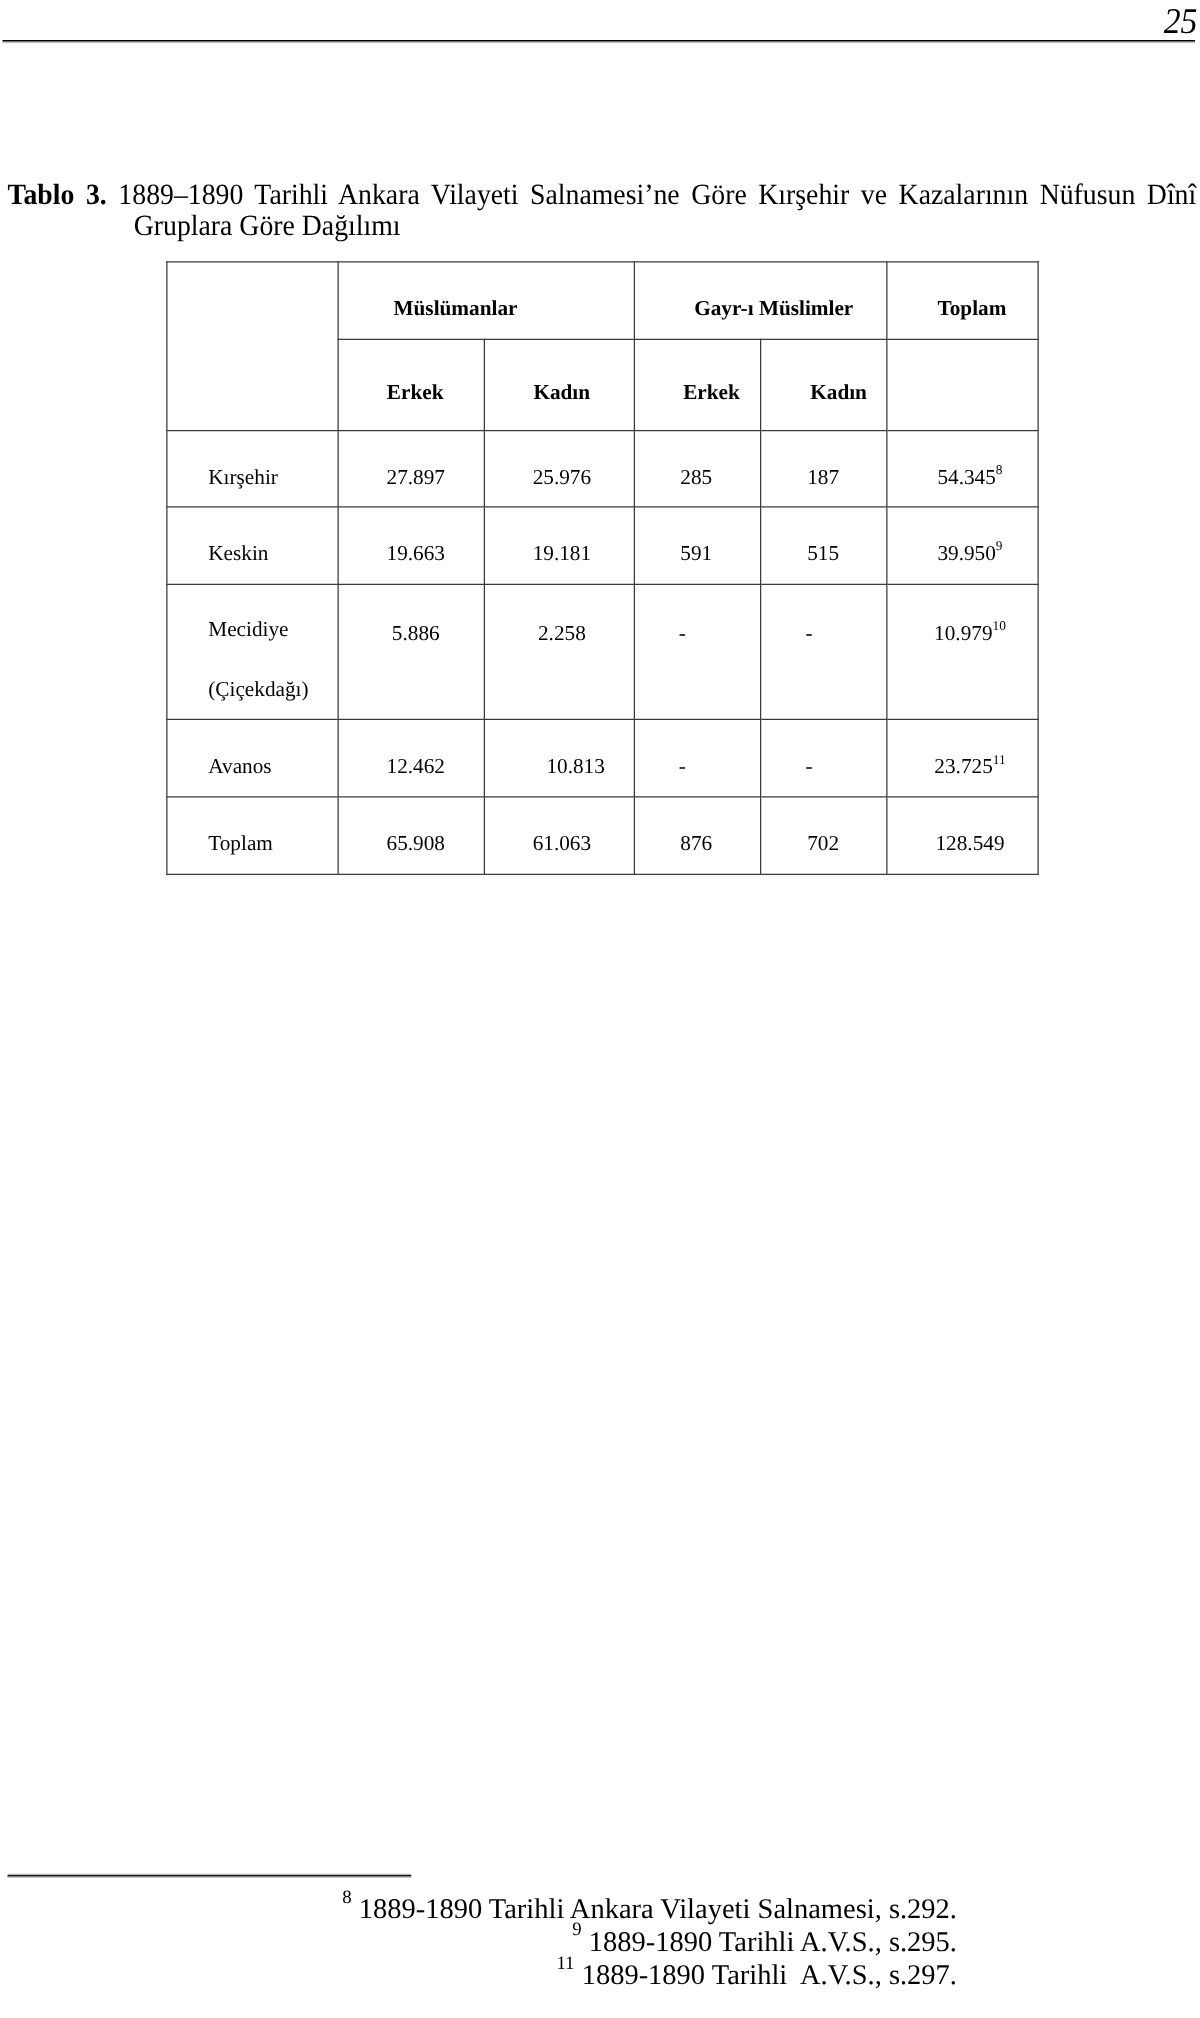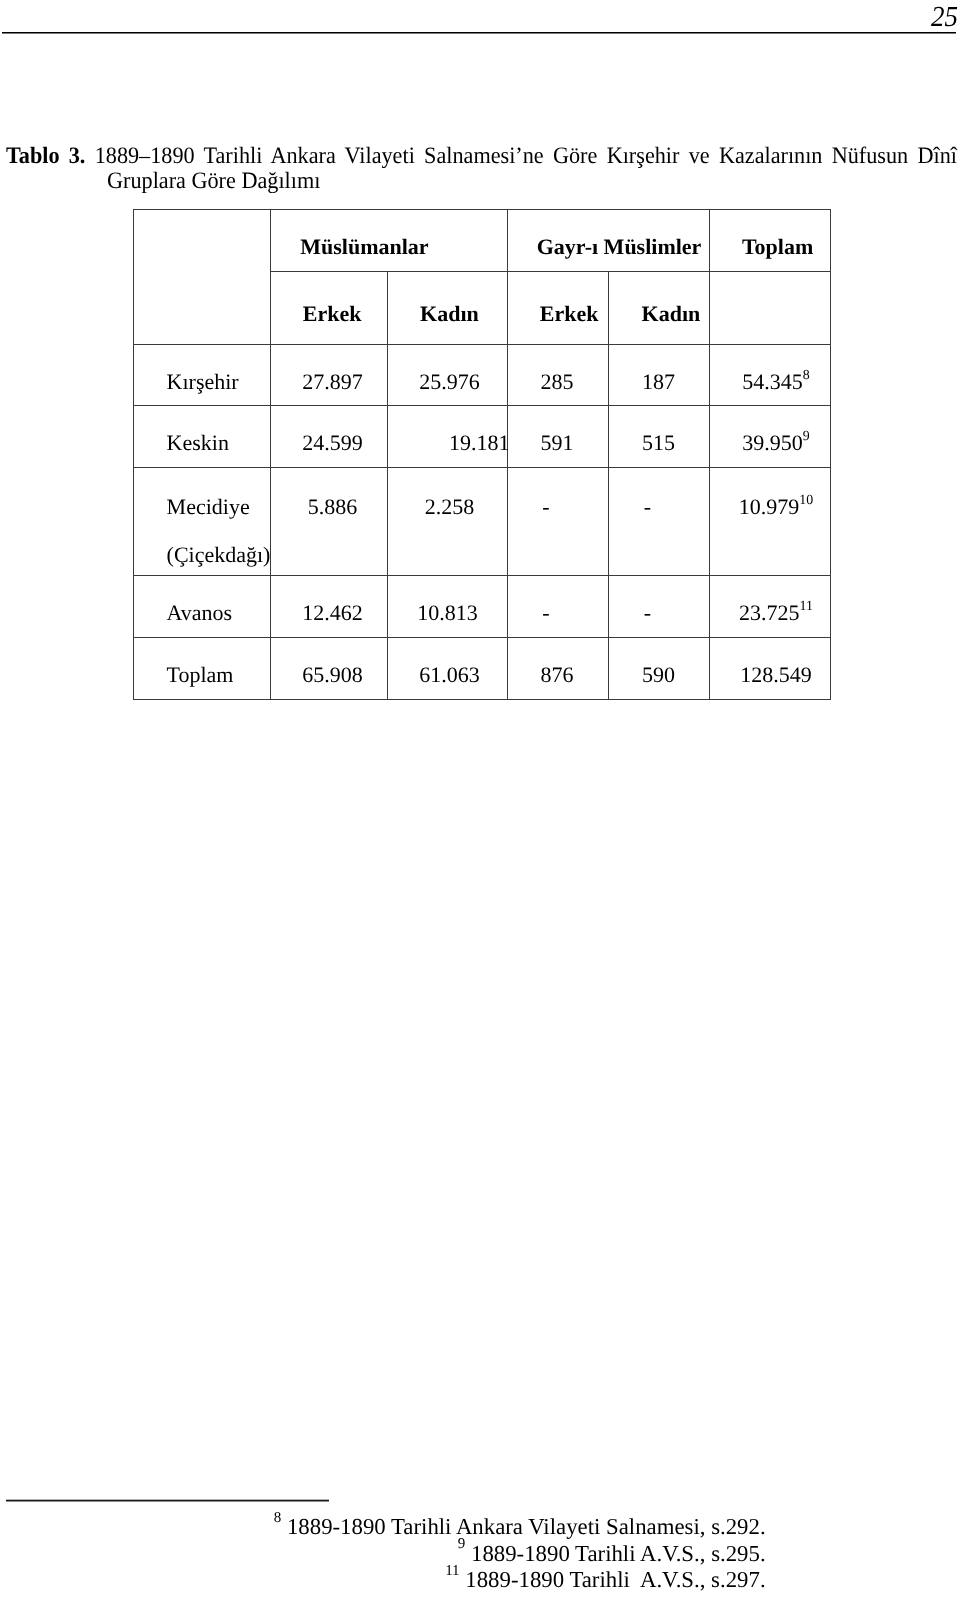--- a/index.html
+++ b/index.html
@@ -13,21 +13,21 @@
   .head-rule{position:absolute;left:1.7px;top:32px;width:954px;height:1px;background:#000;box-shadow:0 1px 0 0 #7a7a7a;}
 
   
   .caption{position:absolute;left:5.7px;top:143.5px;width:1006.3px;font-size:23.5px;line-height:25.7px;transform:scaleX(0.945);transform-origin:left top;}
   .cap-l1{display:block;text-align:justify;text-align-last:justify;white-space:nowrap;}
   .cap-l2{display:block;margin-left:106.9px;}
   .cap-label{font-weight:bold;}
   .bold{font-weight:bold;}
 
   
-  .tbl{position:absolute;left:133px;top:209.4px;border-collapse:collapse;font-size:22px;width:697px;table-layout:fixed;font-family:Liberation Serif, serif;}
+  .tbl{position:absolute;left:133px;top:209.4px;border-collapse:collapse;font-size:17px;width:697px;table-layout:fixed;font-family:Liberation Serif, serif;}
   .tbl td{border:1.2px solid #3a3a3a;padding:0;vertical-align:middle;text-align:center;}
   .tbl td > .cv{display:block;position:relative;top:6.7px;}
   .tbl td.c-name{text-align:left;padding-left:32.6px;}
   .two-line{position:relative;height:1px;}
   .two-line .ln{position:absolute;left:0;white-space:nowrap;}
   .sup{font-size:0.63em;position:relative;top:-0.72em;line-height:0;}
 
   
   .fn-rule{position:absolute;left:5.6px;top:1500px;width:323px;height:1px;background:#1a1a1a;box-shadow:0 -1px 0 0 #b4b4b4, 0 1px 0 0 #8c8c8c;}
   .footnotes{position:absolute;left:5.6px;top:1514px;width:760px;font-size:22.8px;line-height:26.6px;}
@@ -102,24 +102,24 @@
           </td>
           <td>
             <span class="cv" style="left:6px;">54.345<span class="sup">8</span></span>
           </td>
         </tr>
         <tr style="height:61.5px">
           <td class="c-name">
             <span class="cv">Keskin</span>
           </td>
           <td>
-            <span class="cv" style="left:3.8px;">24.599</span>
-          </td>
-          <td>
-            <span class="cv" style="left:2px;text-align:right;">19.181</span>
+            <span class="cv" style="left:3.8px;">19.663</span>
+          </td>
+          <td>
+            <span class="cv" style="left:2px;">19.181</span>
           </td>
           <td>
             <span class="cv" style="left:-1.2px;">591</span>
           </td>
           <td>
             <span class="cv" style="left:-0.5px;">515</span>
           </td>
           <td>
             <span class="cv" style="left:6px;">39.950<span class="sup">9</span></span>
           </td>
@@ -148,21 +148,21 @@
           </td>
         </tr>
         <tr style="height:61.8px">
           <td class="c-name">
             <span class="cv">Avanos</span>
           </td>
           <td>
             <span class="cv" style="left:3.8px;">12.462</span>
           </td>
           <td>
-            <span class="cv" style="left:0;">10.813</span>
+            <span class="cv" style="left:13px;">10.813</span>
           </td>
           <td>
             <span class="cv" style="left:-12.399999999999999px;">-</span>
           </td>
           <td>
             <span class="cv" style="left:-11.7px;">-</span>
           </td>
           <td>
             <span class="cv" style="left:6px;">23.725<span class="sup">11</span></span>
           </td>
@@ -174,21 +174,21 @@
           <td>
             <span class="cv" style="left:3.8px;">65.908</span>
           </td>
           <td>
             <span class="cv" style="left:2px;">61.063</span>
           </td>
           <td>
             <span class="cv" style="left:-1.2px;">876</span>
           </td>
           <td>
-            <span class="cv" style="left:-0.5px;">590</span>
+            <span class="cv" style="left:-0.5px;">702</span>
           </td>
           <td>
             <span class="cv" style="left:6px;">128.549</span>
           </td>
         </tr>
       </tbody>
   </table>
 
   <div class="fn-rule"></div>
   <div class="footnotes" id="footnotes">

